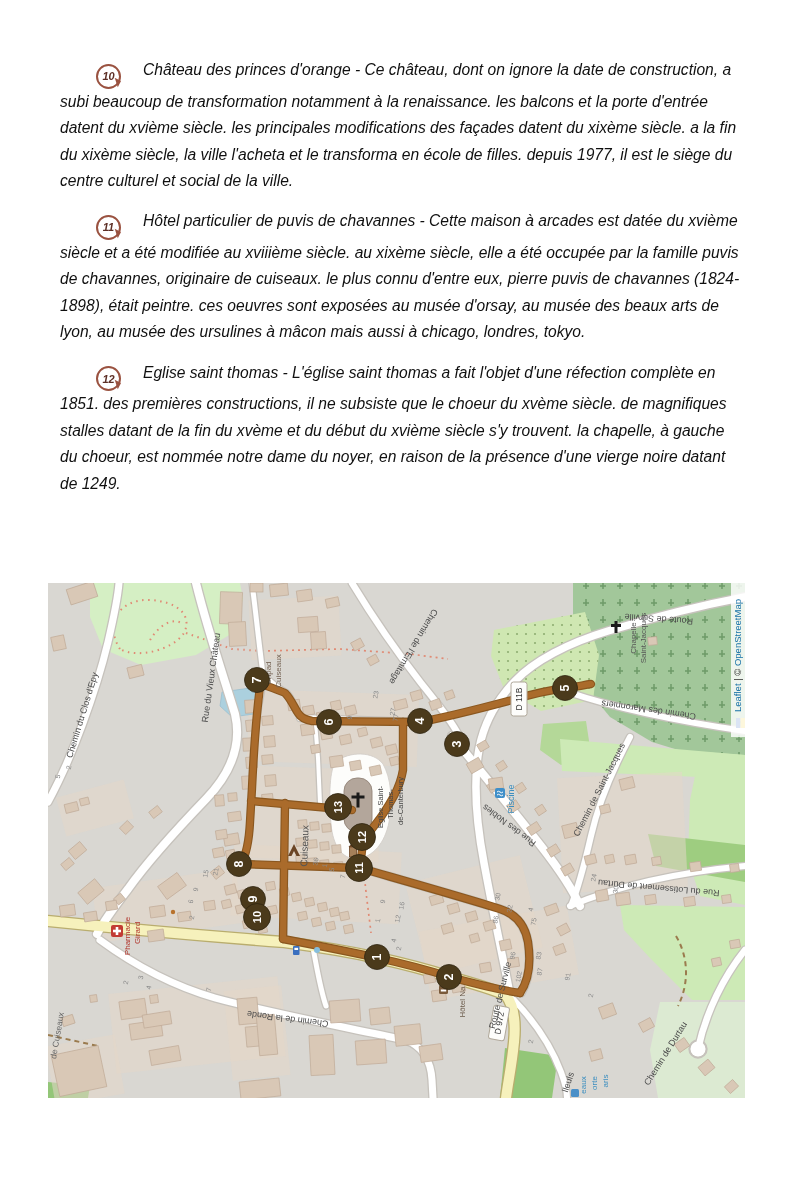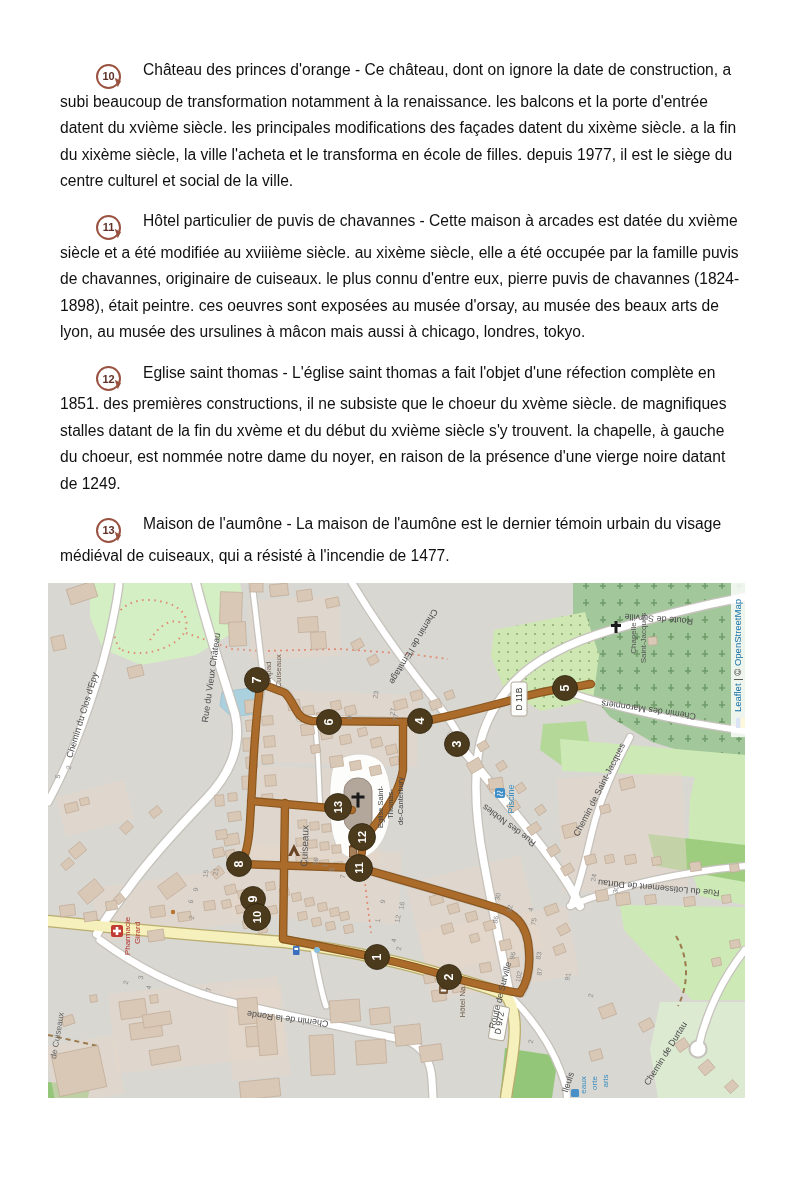--- a/index.html
+++ b/index.html
@@ -1,38 +1,37 @@
 <!DOCTYPE html>
 <html><head>
 <meta charset="utf-8">
 <style>
   html,body{margin:0;padding:0;background:#fff;}
   body{width:800px;height:1200px;position:relative;overflow:hidden;
        font-family:"Liberation Sans",sans-serif;color:#101010;}
-  .doc{position:absolute;left:60px;top:57px;width:682px;}
+  .doc{position:absolute;left:60px;top:57px;width:682px;font-style:italic;}
   .doc p{margin:0 0 14px 0;font-size:15.6px;line-height:26.4px;text-align:left;}
   .pnum{display:inline-flex;align-items:center;justify-content:center;
         width:21px;height:21px;border:2px solid #9a5240;border-radius:50%;
         color:#5d2f26;font-weight:bold;font-size:11px;margin-left:36px;margin-right:22px;
         vertical-align:-5px;position:relative;background:#fff;}
   .pnum::after{content:"";position:absolute;right:-7px;top:10px;width:0;height:0;
         border:5px solid transparent;border-left-color:#9a5240;transform:rotate(-18deg);}
   .map-wrap{position:absolute;left:48px;top:583px;width:697px;height:515px;background:#d9d7d2;}
   .map-wrap svg{display:block;width:697px;height:515px;}
   svg text{font-family:"Liberation Sans",sans-serif;}
 </style>
 </head>
 <body>
 
 <div class="doc">
   <div id="paragraphs">
       <p><span class="pnum">10</span><span>Château des princes d'orange - Ce château, dont on ignore la date de construction, a subi beaucoup de transformation notamment à la renaissance. les balcons et la porte d'entrée datent du xvième siècle. les principales modifications des façades datent du xixème siècle. a la fin du xixème siècle, la ville l'acheta et le transforma en école de filles. depuis 1977, il est le siège du centre culturel et social de la ville.</span></p>
       <p><span class="pnum">11</span><span>Hôtel particulier de puvis de chavannes - Cette maison à arcades est datée du xvième siècle et a été modifiée au xviiième siècle. au xixème siècle, elle a été occupée par la famille puvis de chavannes, originaire de cuiseaux. le plus connu d'entre eux, pierre puvis de chavannes (1824-1898), était peintre. ces oeuvres sont exposées au musée d'orsay, au musée des beaux arts de lyon, au musée des ursulines à mâcon mais aussi à chicago, londres, tokyo.</span></p>
       <p><span class="pnum">12</span><span>Eglise saint thomas - L'église saint thomas a fait l'objet d'une réfection complète en 1851. des premières constructions, il ne subsiste que le choeur du xvème siècle. de magnifiques stalles datant de la fin du xvème et du début du xvième siècle s'y trouvent. la chapelle, à gauche du choeur, est nommée notre dame du noyer, en raison de la présence d'une vierge noire datant de 1249.</span></p>
-      <p><span class="pnum">13</span><span>Maison de l'aumône - La maison de l'aumône est le dernier témoin urbain du visage médiéval de cuiseaux, qui a résisté à l'incendie de 1477.</span></p>
     </div>
 </div>
 
 <div class="map-wrap">
   <svg id="map-svg" viewBox="48 583 697 515">
     <defs>
       <pattern id="trees" width="17" height="17" patternUnits="userSpaceOnUse">
         <path d="M8 4 v7 M5 8 h6" stroke="#6d9a68" stroke-width="1.5" fill="none"></path>
       </pattern>
       <pattern id="dots" width="9" height="9" patternUnits="userSpaceOnUse">

